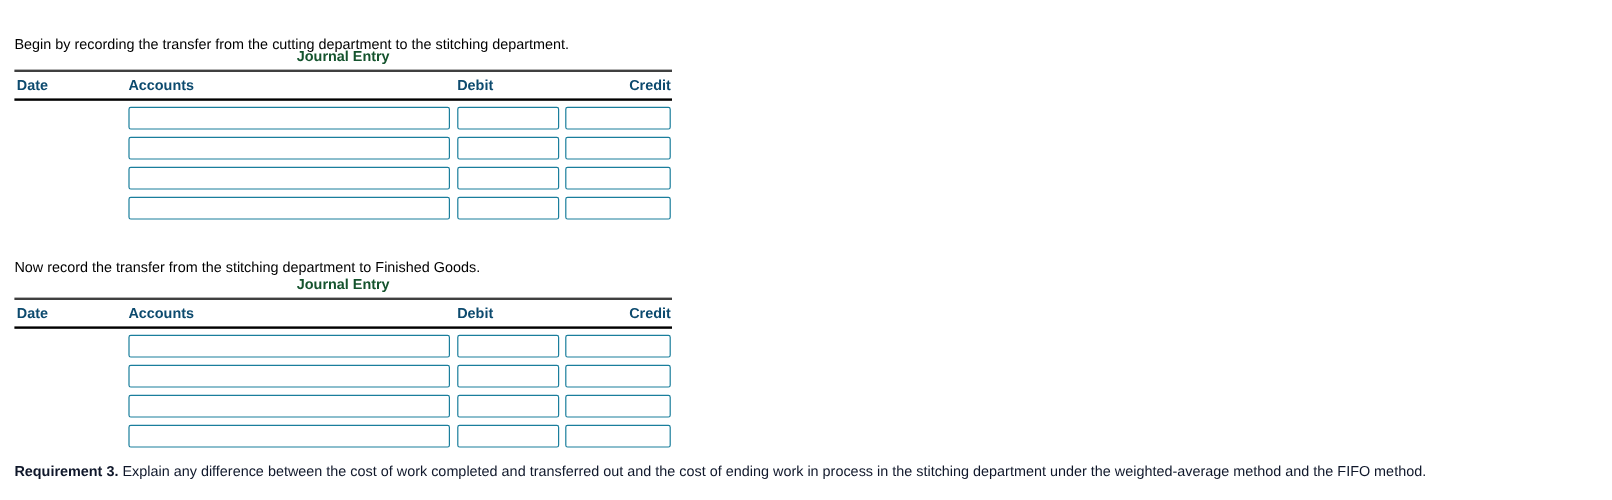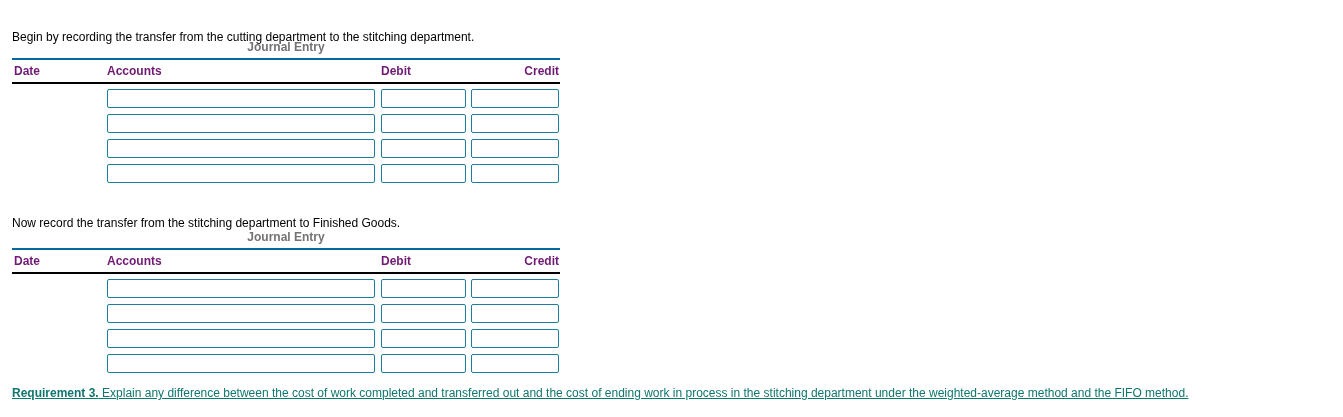--- a/index.html
+++ b/index.html
@@ -20,32 +20,32 @@
     color: #000000;
   }
   .journal {
     position: absolute;
     left: 12px;
     width: 548px;
   }
   .je-title {
     text-align: center;
     font-weight: bold;
-    color: #737373;
+    color: #14532d;
     padding-top: 3px;
     padding-bottom: 4px;
-    border-bottom: 2px solid #0369a1;
+    border-bottom: 2px solid #404040;
   }
   .je-head {
     display: flex;
     align-items: center;
     height: 24px;
     border-bottom: 2px solid #000000;
     font-weight: bold;
-    color: #701a75;
+    color: #0c4a6e;
   }
   .hcol-date   { width: 95px;  text-align: left; padding-left: 2px; }
   .hcol-accounts { width: 268px; text-align: left; }
   .hcol-debit  { width: 85px;  margin-left: 6px; text-align: left; }
   .hcol-credit { width: 88px;  margin-left: 5px; text-align: right; }
   .je-rows { padding-top: 5px; }
   .je-row {
     display: flex;
     align-items: center;
     margin-bottom: 6px;
@@ -64,22 +64,21 @@
     outline: none;
   }
   .cell-input.accounts { width: 268px; }
   .cell-input.debit    { width: 85px; margin-left: 6px; }
   .cell-input.credit   { width: 88px; margin-left: 5px; }
   .requirement {
     position: absolute;
     left: 12px;
     top: 386px;
     white-space: nowrap;
-    color: #0f766e;
-    text-decoration: underline;
+    color: #0f172a;
   }
   .requirement .req-label { font-weight: bold; }
   .pos-instruction1 { top: 10px; margin-top: 20px; }
   .pos-table1 { top: 37px; }
   .pos-instruction2 { top: 216px; }
   .pos-table2 { top: 227px; }
 </style>
 </head>
 <body>
 

